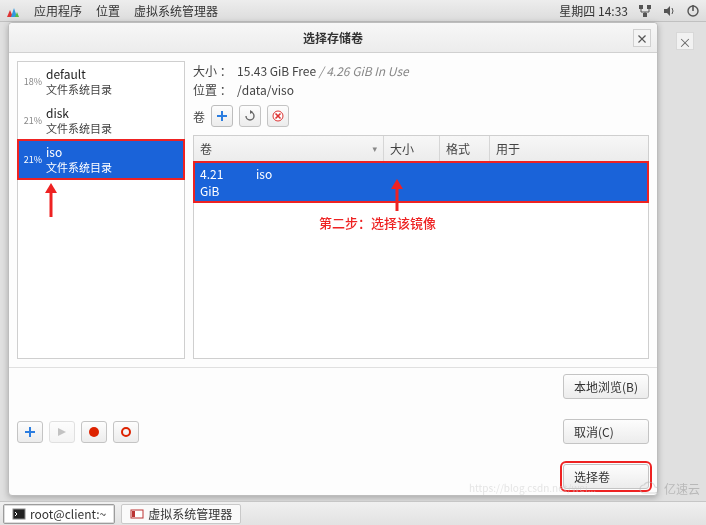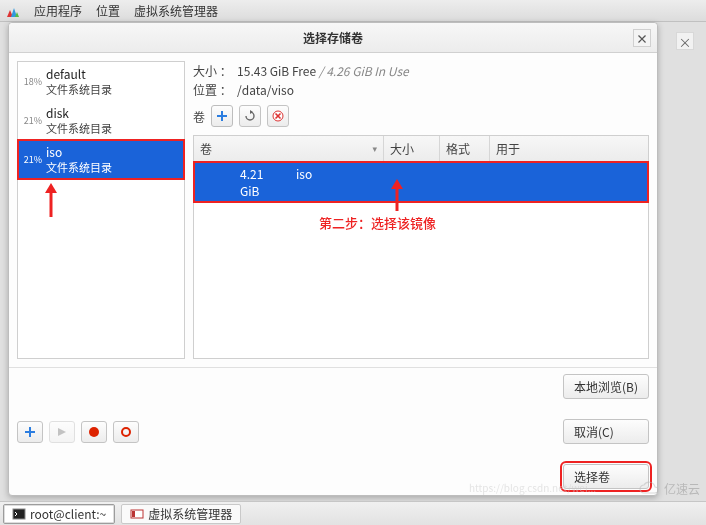--- a/index.html
+++ b/index.html
@@ -48,21 +48,21 @@
 .col-name { flex: 0 0 190px; }
 .col-size { flex: 0 0 56px; }
 .col-fmt { flex: 0 0 50px; }
 .col-use { flex: 1; border-right: none; }
 .sort-ind { font-size: 9px; color: #888; margin-left: auto; }
 
 .trow { display: flex; background: #1a63d9; color: #fff; }
 .trow { outline: 2px solid #e22; outline-offset: -1px; }
 .td { padding: 3px 6px; }
 .td.col-name { flex: 0 0 190px; font-size: 11px; }
-.td.col-size { flex: 0 0 56px; margin-left: 40px; }
+.td.col-size { flex: 0 0 56px; }
 .td.col-fmt { flex: 0 0 50px; }
 .td.col-use { flex: 1; }
 
 .dlg-foot { border-top: 1px solid #e0e0e0; padding: 6px 8px; display: flex; align-items: center; gap: 6px; }
 .foot-btn { width: 26px; height: 22px; border: 1px solid #c4c4c4; border-radius: 3px; background: linear-gradient(#fdfdfd,#ececec); display: flex; align-items: center; justify-content: center; cursor: pointer; }
 .foot-btn.disabled { opacity: .5; cursor: default; }
 .foot-btn.red-dot span { width: 10px; height: 10px; border-radius: 50%; background: #d20; }
 .foot-btn.red-ring span { width: 10px; height: 10px; border-radius: 50%; border: 2px solid #d20; }
 
 .foot-right { margin-left: auto; display: flex; gap: 20px; flex-direction: column; }
@@ -90,20 +90,43 @@
     <span class="menu-icon">
       <svg width="14" height="14" viewBox="0 0 14 14">
           <path d="M1 13 L4 6 L7 13 Z" fill="#d33"></path>
           <path d="M5 13 L8 4 L11 13 Z" fill="#39d"></path>
           <path d="M9 13 L11 8 L13 13 Z" fill="#5b4"></path>
         </svg>
     </span>
     <span>应用程序</span>
     <span>位置</span>
     <span>虚拟系统管理器</span>
+  </div>
+  <div class="right">
+    <span>星期四 14:33</span>
+    <span class="menu-icon">
+        <svg width="14" height="14" viewBox="0 0 14 14">
+          <rect x="1" y="1" width="4" height="4" fill="#555"></rect>
+          <rect x="9" y="1" width="4" height="4" fill="#555"></rect>
+          <rect x="5" y="9" width="4" height="4" fill="#555"></rect>
+          <path d="M3 5 V8 H11 V5 M7 8 V9" stroke="#555" fill="none"></path>
+        </svg>
+      </span>
+    <span class="menu-icon">
+        <svg width="14" height="14" viewBox="0 0 14 14">
+          <path d="M2 5 H5 L8 2 V12 L5 9 H2 Z" fill="#555"></path>
+          <path d="M10 4 Q12 7 10 10" stroke="#555" fill="none"></path>
+        </svg>
+      </span>
+    <span class="menu-icon">
+        <svg width="14" height="14" viewBox="0 0 14 14">
+          <circle cx="7" cy="7" r="5" stroke="#555" fill="none" stroke-width="1.4"></circle>
+          <line x1="7" y1="1" x2="7" y2="7" stroke="#555" stroke-width="1.6"></line>
+        </svg>
+      </span>
   </div>
 </div>
 
 <div class="outer-close">×</div>
 
 <div class="dialog">
   <div class="dlg-title">
     <span>选择存储卷</span>
     <div class="x">×</div>
   </div>

